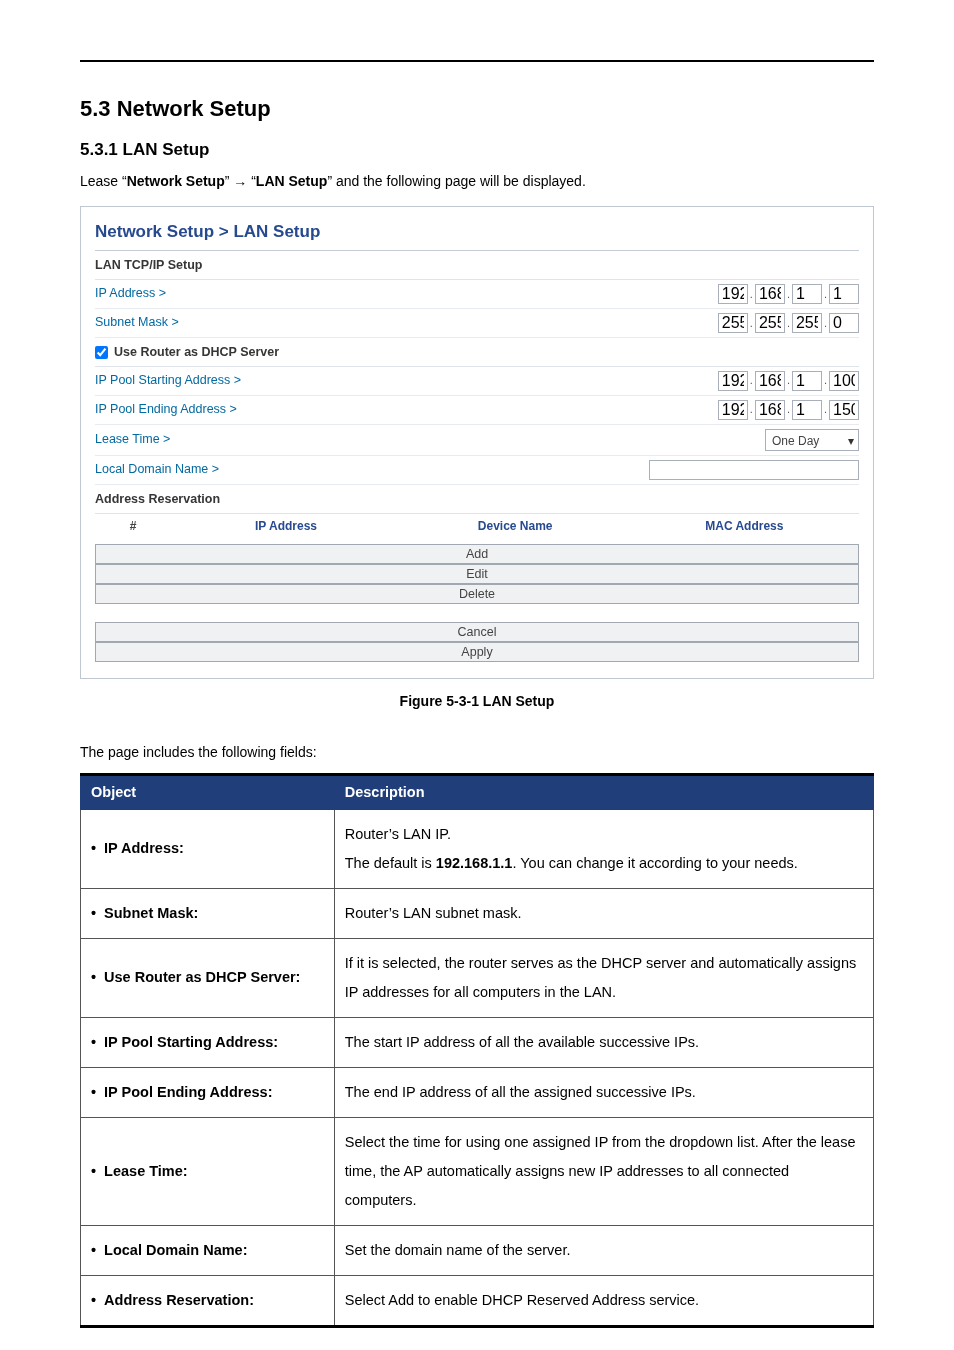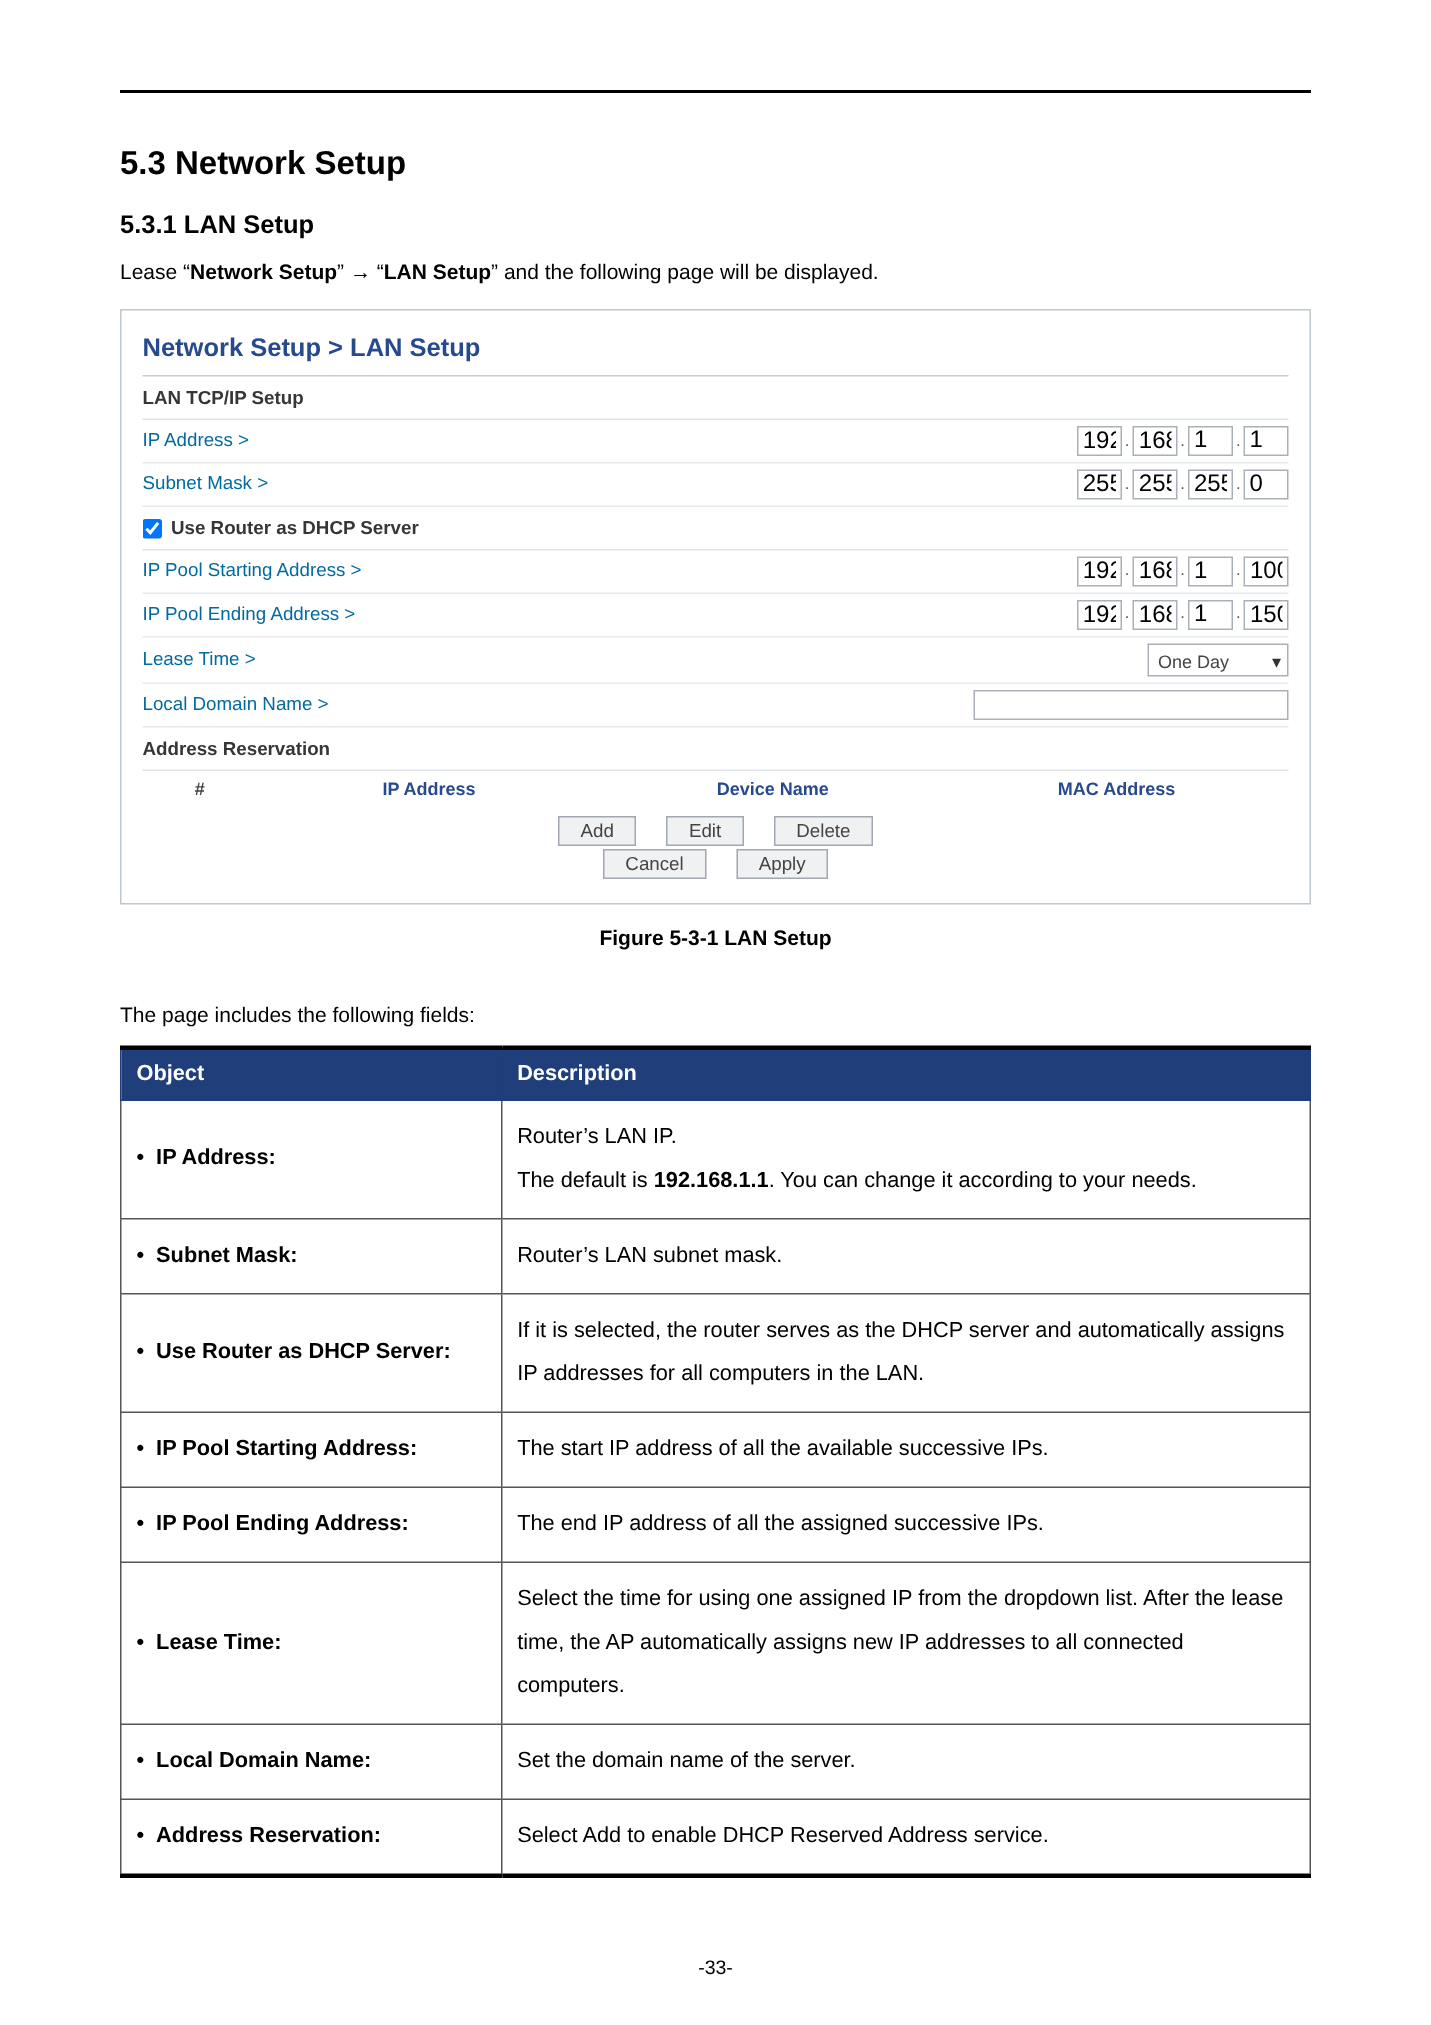--- a/index.html
+++ b/index.html
@@ -87,23 +87,23 @@
     color: #274a8f;
     font-weight: bold;
     padding: 3px 0;
     font-size: 12px;
   }
   .res-col-num { width: 10%; text-align:center; color:#444;}
   .res-col-ip { width: 30%; text-align:center;}
   .res-col-dev { width: 30%; text-align:center;}
   .res-col-mac { width: 30%; text-align:center;}
   .btn-row {
-    display:flex; justify-content:center; gap:20px; margin-top:6px;
-  }
-  .btn-row.second { margin-top: 2px; justify-content: center; }
+    display:flex; justify-content:center; gap:0; margin-top:6px;flex-direction:column;
+  }
+  .btn-row.second { margin-top: 18px; justify-content: center; }
   .ui-btn {
     border: 1px solid #a2a8b2;
     background: #f0f1f3;
     padding: 2px 14px;
     font-size: 12.5px;
     color:#444;
   }
 
   .figure-caption {
     text-align: center;

